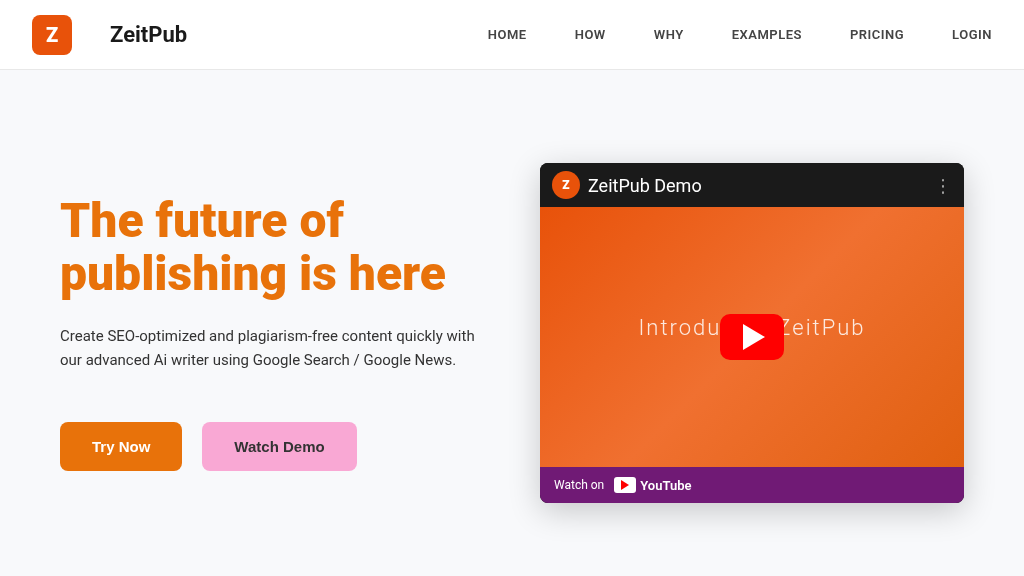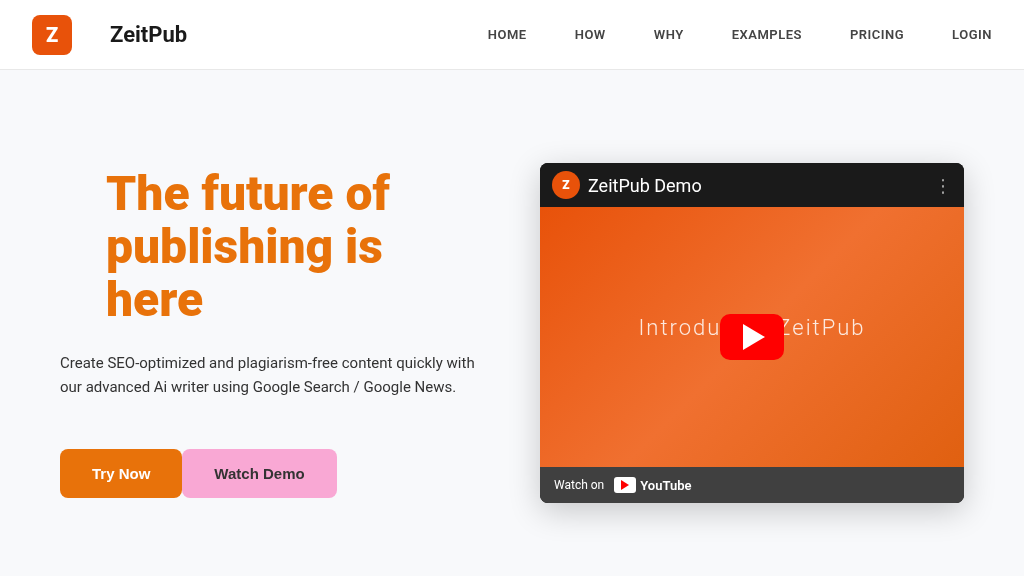--- a/index.html
+++ b/index.html
@@ -77,33 +77,32 @@
     .hero-left {
       flex: 0 0 420px;
     }
 
     .hero-title {
       font-size: 48px;
       font-weight: 900;
       color: #e8720a;
       line-height: 1.1;
       margin-bottom: 24px;
-      margin-left: 46px;
     }
 
     .hero-description {
       font-size: 15px;
       color: #333;
       line-height: 1.6;
       margin-bottom: 50px;
     }
 
     .hero-buttons {
       display: flex;
-      gap: 0;
+      gap: 20px;
       align-items: flex-start;
     }
 
     .btn-primary {
       background: #e8720a;
       color: white;
       border: none;
       padding: 16px 32px;
       border-radius: 8px;
       font-size: 15px;
@@ -208,21 +207,21 @@
     .play-triangle {
       width: 0;
       height: 0;
       border-top: 13px solid transparent;
       border-bottom: 13px solid transparent;
       border-left: 22px solid white;
       margin-left: 4px;
     }
 
     .video-bottombar {
-      background: #404040;
+      background: #701a75;
       padding: 10px 14px;
       display: flex;
       align-items: center;
       gap: 10px;
     }
 
     .watch-on-text {
       color: white;
       font-size: 12px;
     }

